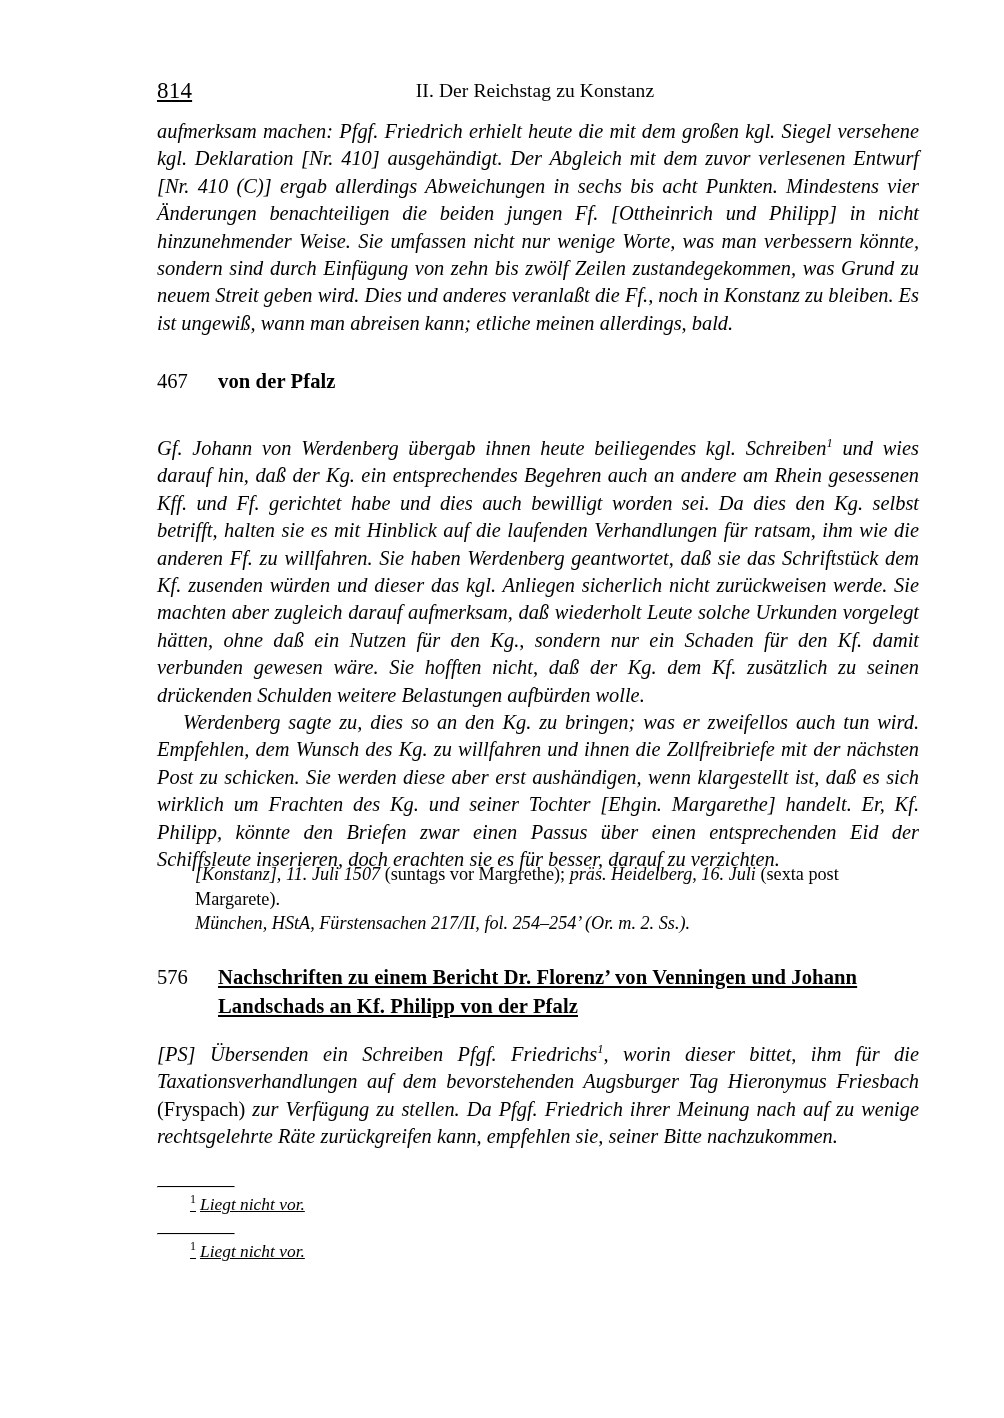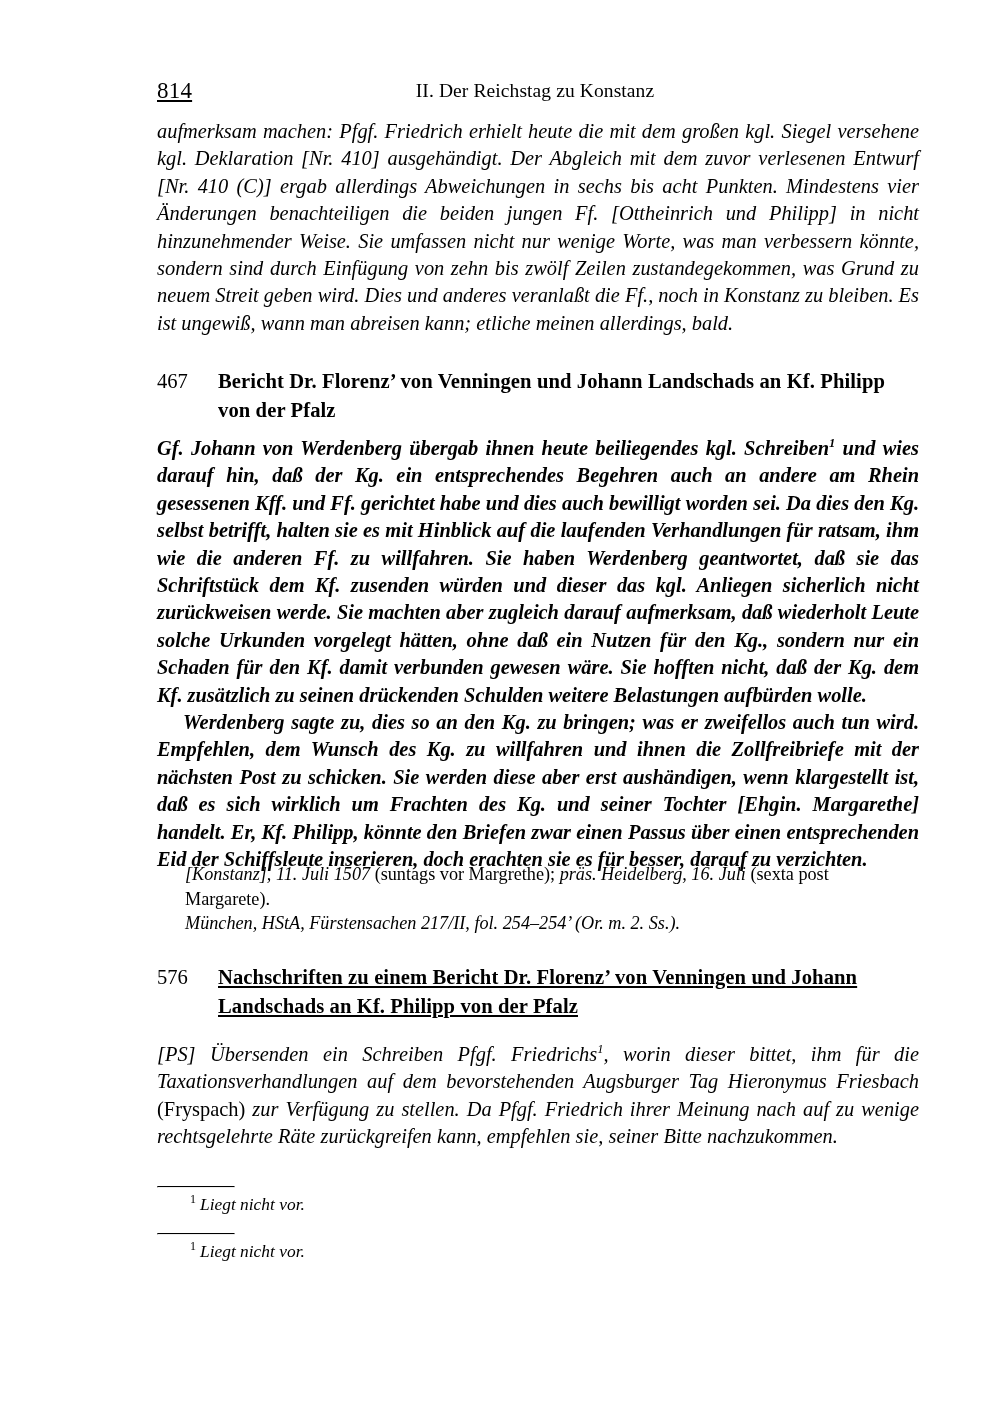--- a/index.html
+++ b/index.html
@@ -111,39 +111,40 @@
     letter-spacing: 0.1px;
   }
   .heading .htext > span.lastline {
     display: block;
     text-align: left;
   }
 
   
   .srcblock {
     position: absolute;
-    left: 185px;
+    left: 195px;
     width: 724px;
     font-size: 18.2px;
     line-height: 24.6px;
     font-style: italic;
     text-align: left;
   }
   .srcblock .rom {
     font-style: normal;
   }
   .srcline {
     display: block;
   }
 
   
   .footnotes {
     position: absolute;
     left: 157px;
     width: 762px;
+    text-decoration: underline;
   }
   .fn-block {
     position: relative;
   }
   .fn-rule {
     width: 76px;
     height: 0;
     border-top: 1.1px solid #000;
     margin: 0;
   }
@@ -173,26 +174,25 @@
     <span class="head-title">II. Der Reichstag zu Konstanz</span>
   </div>
 
   <div class="col" style="top:118px;">
     <p class="para">aufmerksam machen: Pfgf. Friedrich erhielt heute die mit dem großen kgl. Siegel versehene kgl. Deklaration [Nr. 410] ausgehändigt. Der Abgleich mit dem zuvor verlesenen Entwurf [Nr. 410 (C)] ergab allerdings Abweichungen in sechs bis acht Punkten. Mindestens vier Änderungen benachteiligen die beiden jungen Ff. [Ottheinrich und Philipp] in nicht hinzunehmender Weise. Sie umfassen nicht nur wenige Worte, was man verbessern könnte, sondern sind durch Einfügung von zehn bis zwölf Zeilen zustandegekommen, was Grund zu neuem Streit geben wird. Dies und anderes veranlaßt die Ff., noch in Konstanz zu bleiben. Es ist ungewiß, wann man abreisen kann; etliche meinen allerdings, bald.</p>
   </div>
 
   <div class="heading" style="top:367px;">
     <span class="num">467</span>
     <span class="htext">
-      <span>Bericht Dr. Florenz’ von Venningen und Johann Landschads an Kf. Philipp</span>
       <span class="lastline">von der Pfalz</span>
     </span>
   </div>
 
-  <div class="col" style="top:435px;font-weight:bold;">
+  <div class="col" style="top:435px;">
     <p class="para"><span>Gf. Johann von Werdenberg übergab ihnen heute beiliegendes kgl. Schreiben</span><sup class="fn">1</sup><span> und wies darauf hin, daß der Kg. ein entsprechendes Begehren auch an andere am Rhein gesessenen Kff. und Ff. gerichtet habe und dies auch bewilligt worden sei. Da dies den Kg. selbst betrifft, halten sie es mit Hinblick auf die laufenden Verhandlungen für ratsam, ihm wie die anderen Ff. zu willfahren. Sie haben Werdenberg geantwortet, daß sie das Schriftstück dem Kf. zusenden würden und dieser das kgl. Anliegen sicherlich nicht zurückweisen werde. Sie machten aber zugleich darauf aufmerksam, daß wiederholt Leute solche Urkunden vorgelegt hätten, ohne daß ein Nutzen für den Kg., sondern nur ein Schaden für den Kf. damit verbunden gewesen wäre. Sie hofften nicht, daß der Kg. dem Kf. zusätzlich zu seinen drückenden Schulden weitere Belastungen aufbürden wolle.</span></p>
     <p class="para indent-first">Werdenberg sagte zu, dies so an den Kg. zu bringen; was er zweifellos auch tun wird. Empfehlen, dem Wunsch des Kg. zu willfahren und ihnen die Zollfreibriefe mit der nächsten Post zu schicken. Sie werden diese aber erst aushändigen, wenn klargestellt ist, daß es sich wirklich um Frachten des Kg. und seiner Tochter [Ehgin. Margarethe] handelt. Er, Kf. Philipp, könnte den Briefen zwar einen Passus über einen entsprechenden Eid der Schiffsleute inserieren, doch erachten sie es für besser, darauf zu verzichten.</p>
   </div>
 
   <div class="srcblock" style="top:862px;">
     <span class="srcline"><span>[Konstanz], 11. Juli 1507</span><span class="rom"> (suntags vor Margrethe); </span><span>präs. Heidelberg, 16. Juli</span><span class="rom"> (sexta post Margarete).</span></span>
     <span class="srcline">München, HStA, Fürstensachen 217/II, fol. 254–254’ (Or. m. 2. Ss.).</span>
   </div>
 
   <div class="heading" style="top:963px;text-decoration:underline;">

